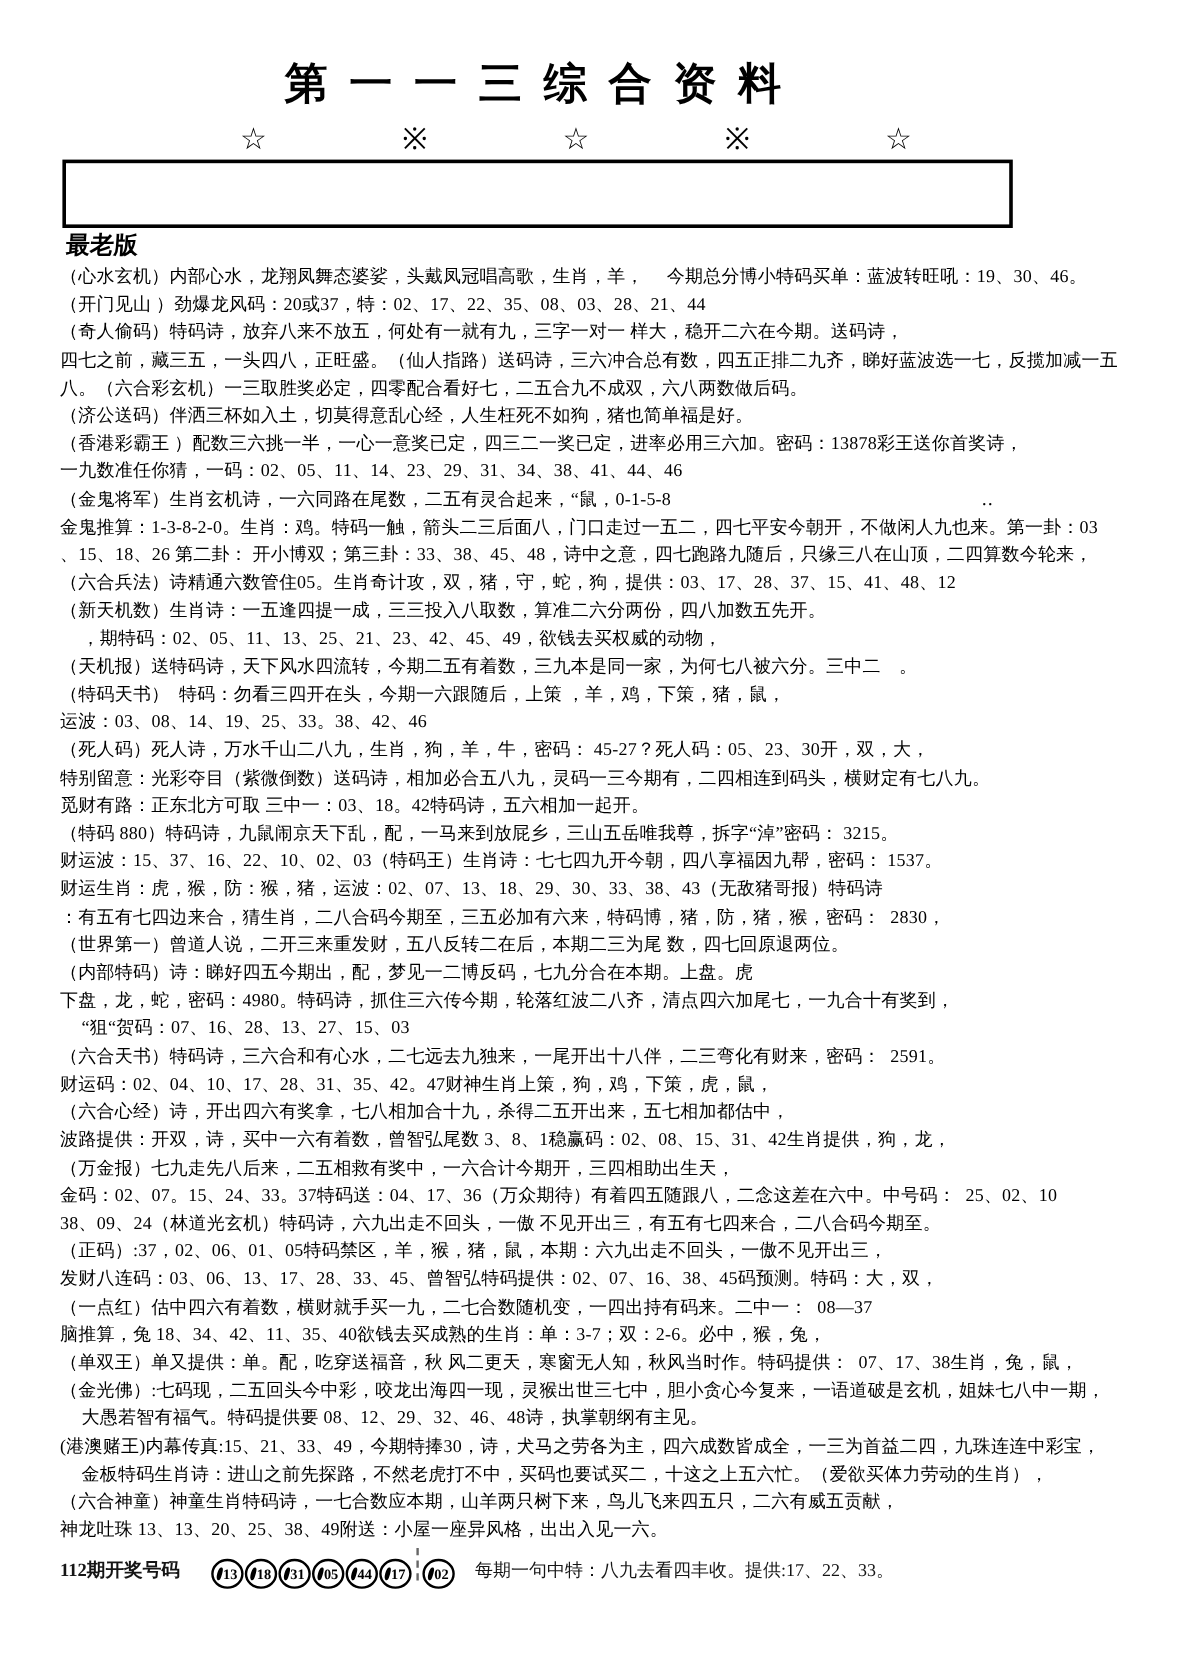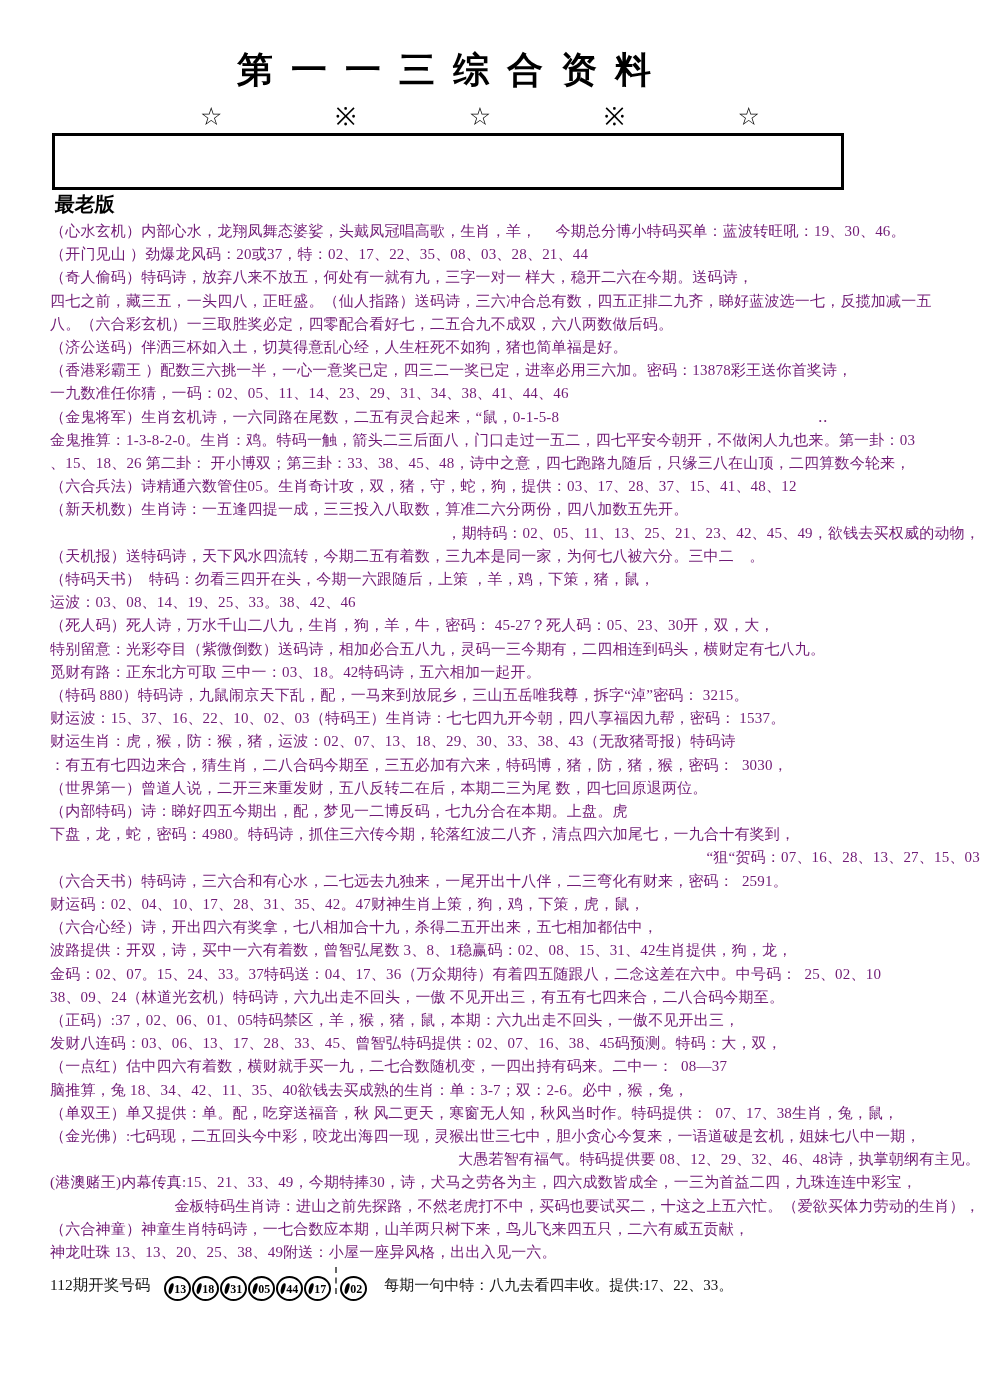--- a/index.html
+++ b/index.html
@@ -24,29 +24,29 @@
     border:3px solid #000;background:#fff;
   }
   .section-label{
     margin:1px 0 0 54px;font-size:20px;font-weight:bold;color:#000;
     transform:skewX(-4deg);transform-origin:left bottom;width:90px;
   }
   .body-text{
     margin:2px 0 0 50px;width:930px;
   }
   .line{
-    font-size:15px;line-height:23.2px;white-space:pre;color:#701a75;
+    font-size:15px;line-height:23.2px;white-space:pre;color:#000000;
     letter-spacing:0.2px;
   }
-  .line.ind{padding-left:18px;text-align:right;}
+  .line.ind{padding-left:18px;}
   .footer-line{
     margin:3px 0 0 50px;font-size:15px;line-height:28px;color:#151515;
     display:flex;align-items:center;white-space:pre;
   }
-  .draw-prefix{font-size:15.5px;margin-right:14px;}
+  .draw-prefix{font-size:15.5px;margin-right:26px;font-weight:bold;}
   .ball{
     display:inline-flex;align-items:center;justify-content:center;
     box-sizing:border-box;min-width:27px;height:25px;padding:0 2px;
     border:2.5px solid #000;border-radius:50%;
     font-weight:bold;font-size:12px;color:#000;margin-right:1px;
     letter-spacing:0;
   }
   .ball::before{
     content:"";display:inline-block;width:4px;height:11px;background:#000;
     border-radius:50% 40% 40% 50%;transform:rotate(16deg);margin-right:1px;
@@ -93,29 +93,30 @@
       <div class="line ind">，期特码：02、05、11、13、25、21、23、42、45、49，欲钱去买权威的动物，</div>
       <div class="line">（天机报）送特码诗，天下风水四流转，今期二五有着数，三九本是同一家，为何七八被六分。三中二　。</div>
       <div class="line">（特码天书）  特码：勿看三四开在头，今期一六跟随后，上策 ，羊，鸡，下策，猪，鼠，</div>
       <div class="line">运波：03、08、14、19、25、33。38、42、46</div>
       <div class="line">（死人码）死人诗，万水千山二八九，生肖，狗，羊，牛，密码： 45-27？死人码：05、23、30开，双，大，</div>
       <div class="line">特别留意：光彩夺目（紫微倒数）送码诗，相加必合五八九，灵码一三今期有，二四相连到码头，横财定有七八九。</div>
       <div class="line">觅财有路：正东北方可取 三中一：03、18。42特码诗，五六相加一起开。</div>
       <div class="line">（特码 880）特码诗，九鼠闹京天下乱，配，一马来到放屁乡，三山五岳唯我尊，拆字“淖”密码： 3215。</div>
       <div class="line">财运波：15、37、16、22、10、02、03（特码王）生肖诗：七七四九开今朝，四八享福因九帮，密码： 1537。</div>
       <div class="line">财运生肖：虎，猴，防：猴，猪，运波：02、07、13、18、29、30、33、38、43（无敌猪哥报）特码诗</div>
-      <div class="line">：有五有七四边来合，猜生肖，二八合码今期至，三五必加有六来，特码博，猪，防，猪，猴，密码：  3030，</div>
+      <div class="line">：有五有七四边来合，猜生肖，二八合码今期至，三五必加有六来，特码博，猪，防，猪，猴，密码：  2830，</div>
       <div class="line">（世界第一）曾道人说，二开三来重发财，五八反转二在后，本期二三为尾 数，四七回原退两位。</div>
       <div class="line">（内部特码）诗：睇好四五今期出，配，梦见一二博反码，七九分合在本期。上盘。虎</div>
       <div class="line">下盘，龙，蛇，密码：4980。特码诗，抓住三六传今期，轮落红波二八齐，清点四六加尾七，一九合十有奖到，</div>
       <div class="line ind">“狙“贺码：07、16、28、13、27、15、03</div>
       <div class="line">（六合天书）特码诗，三六合和有心水，二七远去九独来，一尾开出十八伴，二三弯化有财来，密码：  2591。</div>
       <div class="line">财运码：02、04、10、17、28、31、35、42。47财神生肖上策，狗，鸡，下策，虎，鼠，</div>
       <div class="line">（六合心经）诗，开出四六有奖拿，七八相加合十九，杀得二五开出来，五七相加都估中，</div>
       <div class="line">波路提供：开双，诗，买中一六有着数，曾智弘尾数 3、8、1稳赢码：02、08、15、31、42生肖提供，狗，龙，</div>
+      <div class="line">（万金报）七九走先八后来，二五相救有奖中，一六合计今期开，三四相助出生天，</div>
       <div class="line">金码：02、07。15、24、33。37特码送：04、17、36（万众期待）有着四五随跟八，二念这差在六中。中号码：  25、02、10</div>
       <div class="line">38、09、24（林道光玄机）特码诗，六九出走不回头，一傲 不见开出三，有五有七四来合，二八合码今期至。</div>
       <div class="line">（正码）:37，02、06、01、05特码禁区，羊，猴，猪，鼠，本期：六九出走不回头，一傲不见开出三，</div>
       <div class="line">发财八连码：03、06、13、17、28、33、45、曾智弘特码提供：02、07、16、38、45码预测。特码：大，双，</div>
       <div class="line">（一点红）估中四六有着数，横财就手买一九，二七合数随机变，一四出持有码来。二中一：  08—37</div>
       <div class="line">脑推算，兔 18、34、42、11、35、40欲钱去买成熟的生肖：单：3-7；双：2-6。必中，猴，兔，</div>
       <div class="line">（单双王）单又提供：单。配，吃穿送福音，秋 风二更天，寒窗无人知，秋风当时作。特码提供：  07、17、38生肖，兔，鼠，</div>
       <div class="line">（金光佛）:七码现，二五回头今中彩，咬龙出海四一现，灵猴出世三七中，胆小贪心今复来，一语道破是玄机，姐妹七八中一期，</div>
       <div class="line ind">大愚若智有福气。特码提供要 08、12、29、32、46、48诗，执掌朝纲有主见。</div>
       <div class="line">(港澳赌王)内幕传真:15、21、33、49，今期特捧30，诗，犬马之劳各为主，四六成数皆成全，一三为首益二四，九珠连连中彩宝，</div>

